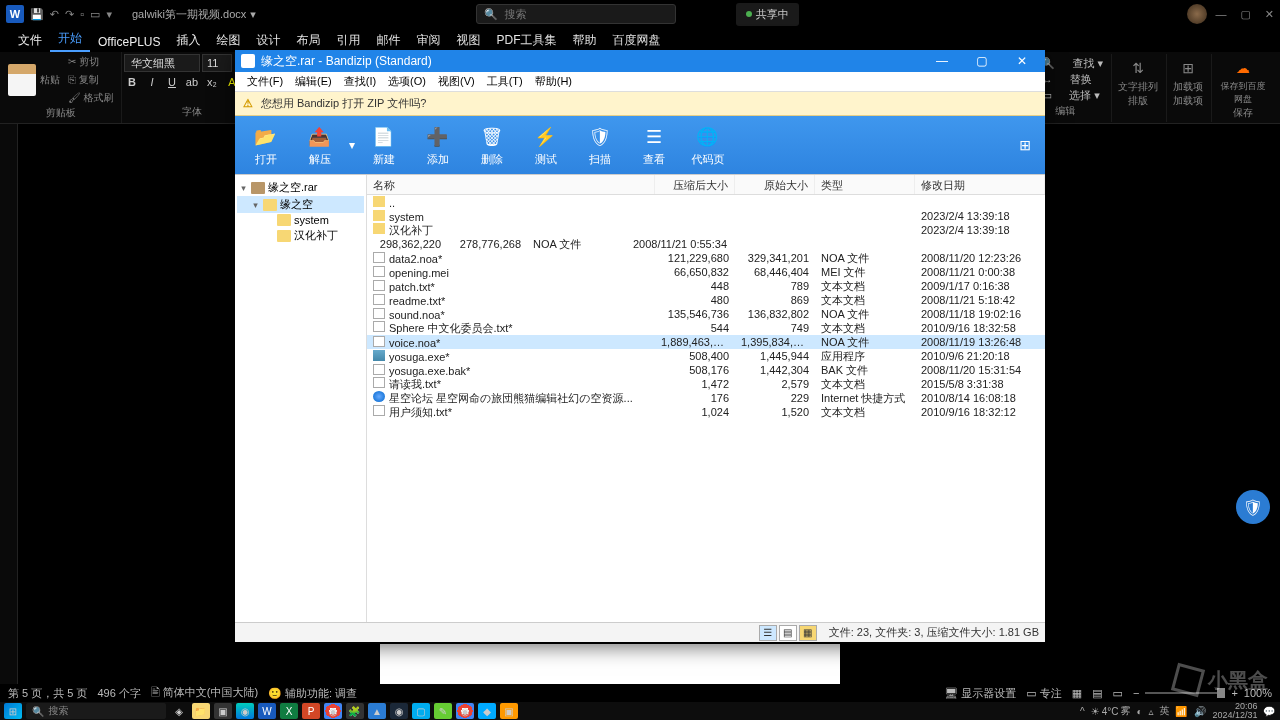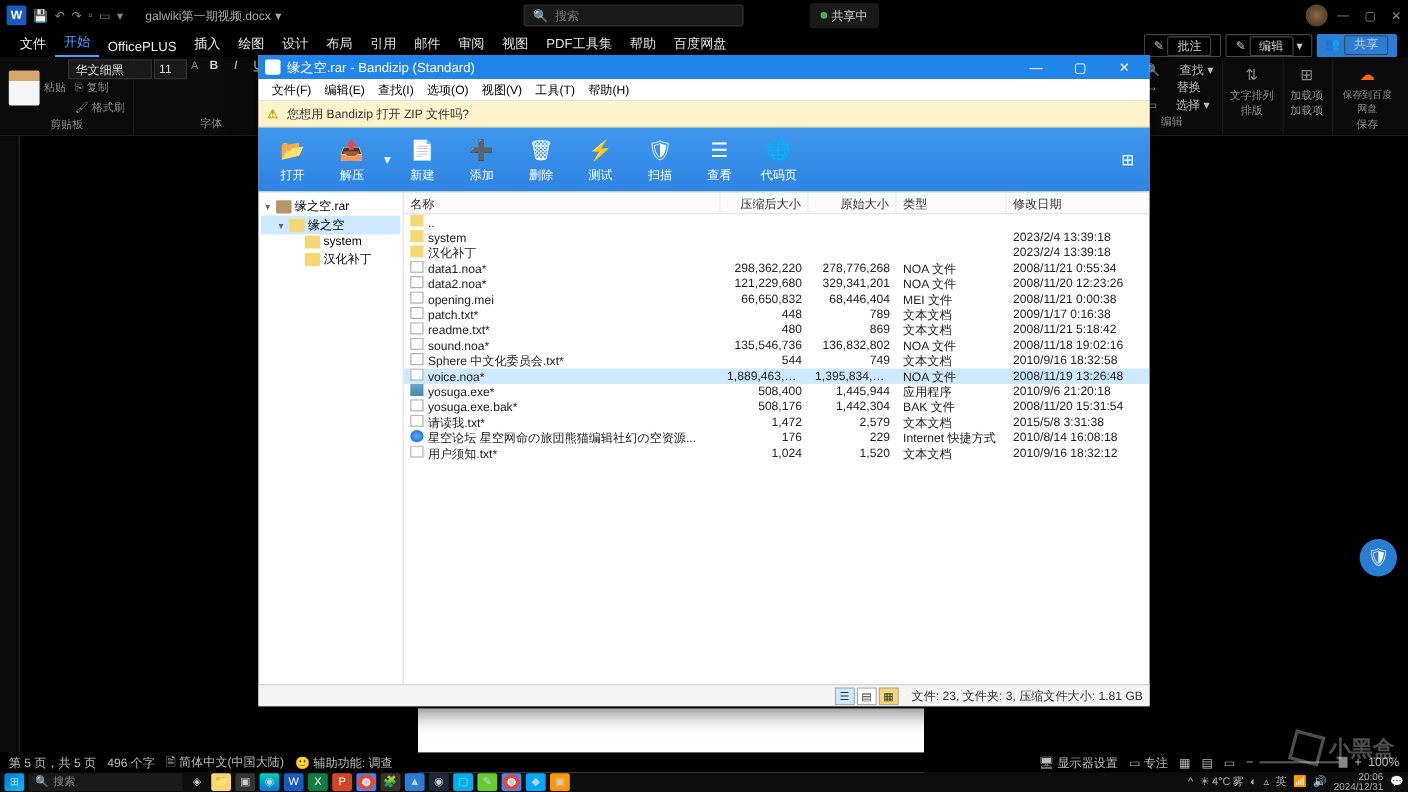--- a/index.html
+++ b/index.html
@@ -167,44 +167,39 @@
     <span>设计</span>
     <span>布局</span>
     <span>引用</span>
     <span>邮件</span>
     <span>审阅</span>
     <span>视图</span>
     <span>PDF工具集</span>
     <span>帮助</span>
     <span>百度网盘</span>
     <div class="spacer"></div>
-  <div class="right-btns">
-    <span>✎ <span>批注</span></span>
-    <span>✎ <span>编辑</span> ▾</span>
-    <span class="share">👥 <span>共享</span></span>
-  </div>
 </div>
 
 <div class="word-ribbon">
   <div class="ribbon-group">
     <div class="content">
       <div style="display:flex;flex-direction:row;align-items:center">
         <div class="paste-icon"></div>
         <div class="small-btn">粘贴</div>
       </div>
       <div style="display:flex;flex-direction:column;gap:2px">
         <div class="small-btn">✂ <span>剪切</span></div>
         <div class="small-btn">⎘ <span>复制</span></div>
         <div class="small-btn">🖌 <span>格式刷</span></div>
       </div>
     </div>
     <div class="label">剪贴板</div>
   </div>
   <div class="ribbon-group" style="width:140px">
-    <div class="content" style="gap:4px;align-items:flex-start">
+    <div class="content" style="flex-direction:column;gap:4px;align-items:flex-start">
       <div style="display:flex;gap:2px">
         <input class="font-name" value="华文细黑" style="">
         <input class="font-size" value="11" style="">
         <span class="small-btn">A</span>
       </div>
       <div class="fmt-row">
         <span><b>B</b></span>
         <span><i>I</i></span>
         <span><u>U</u></span>
         <span>ab</span>
@@ -420,21 +415,20 @@
             <div class="c-date">2023/2/4 13:39:18</div>
           </div>
           <div class="row">
             <div class="c-name"><span class="ic ic-fold"></span>汉化补丁</div>
             <div class="c-comp"></div>
             <div class="c-orig"></div>
             <div class="c-type"></div>
             <div class="c-date">2023/2/4 13:39:18</div>
           </div>
           <div class="row">
-            <div class="c-name"><span class="ic ic-file"></span>data1.noa*</div>
             <div class="c-comp">298,362,220</div>
             <div class="c-orig">278,776,268</div>
             <div class="c-type">NOA 文件</div>
             <div class="c-date">2008/11/21 0:55:34</div>
           </div>
           <div class="row">
             <div class="c-name"><span class="ic ic-file"></span>data2.noa*</div>
             <div class="c-comp">121,229,680</div>
             <div class="c-orig">329,341,201</div>
             <div class="c-type">NOA 文件</div>

